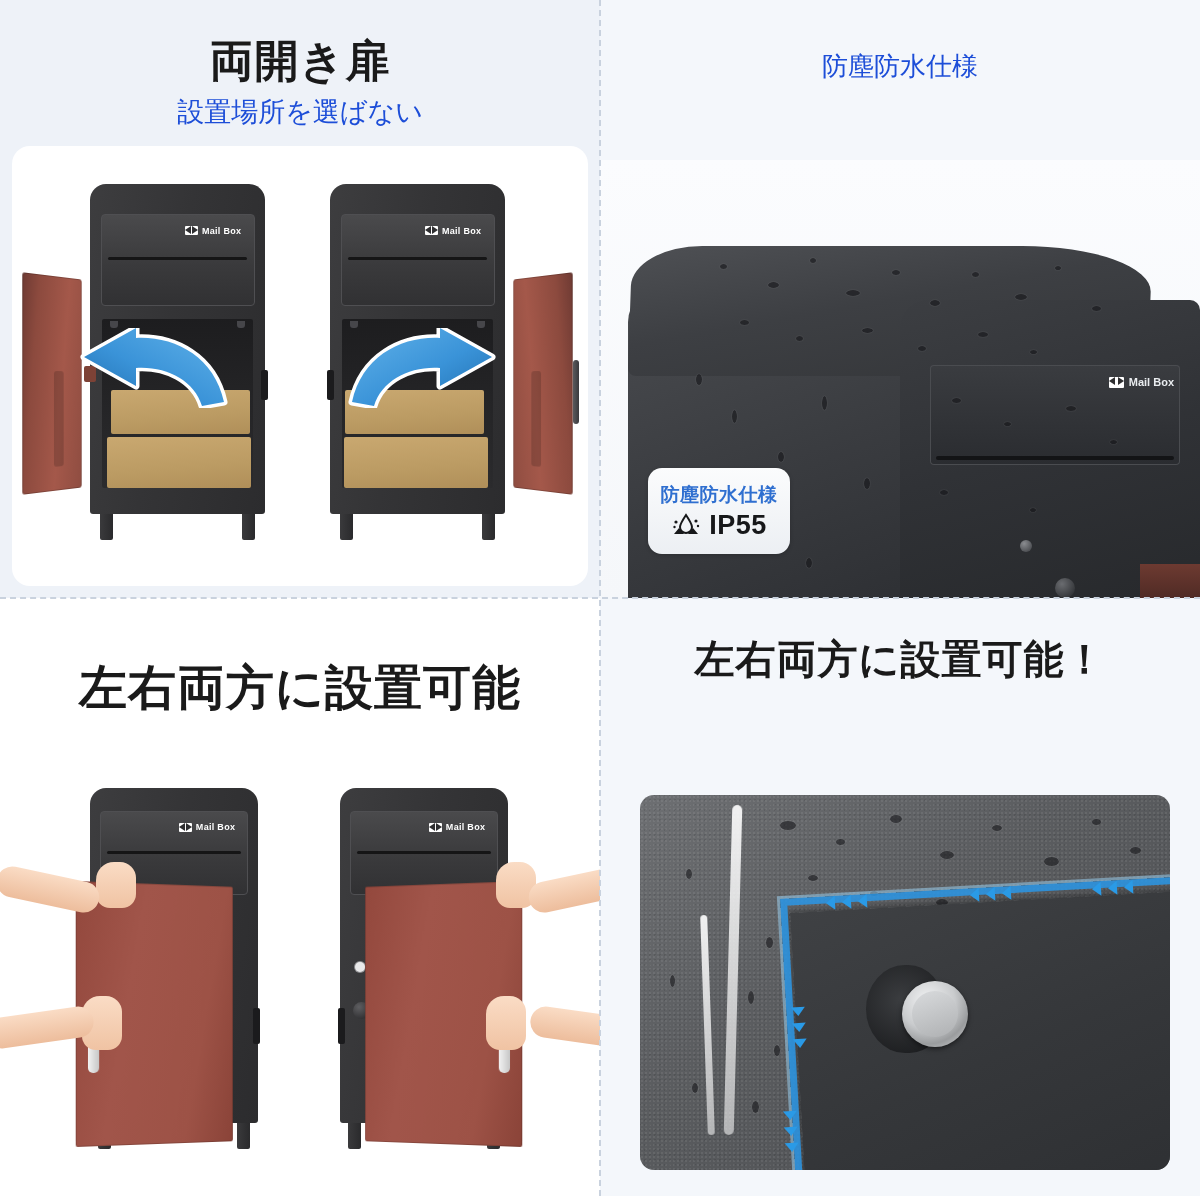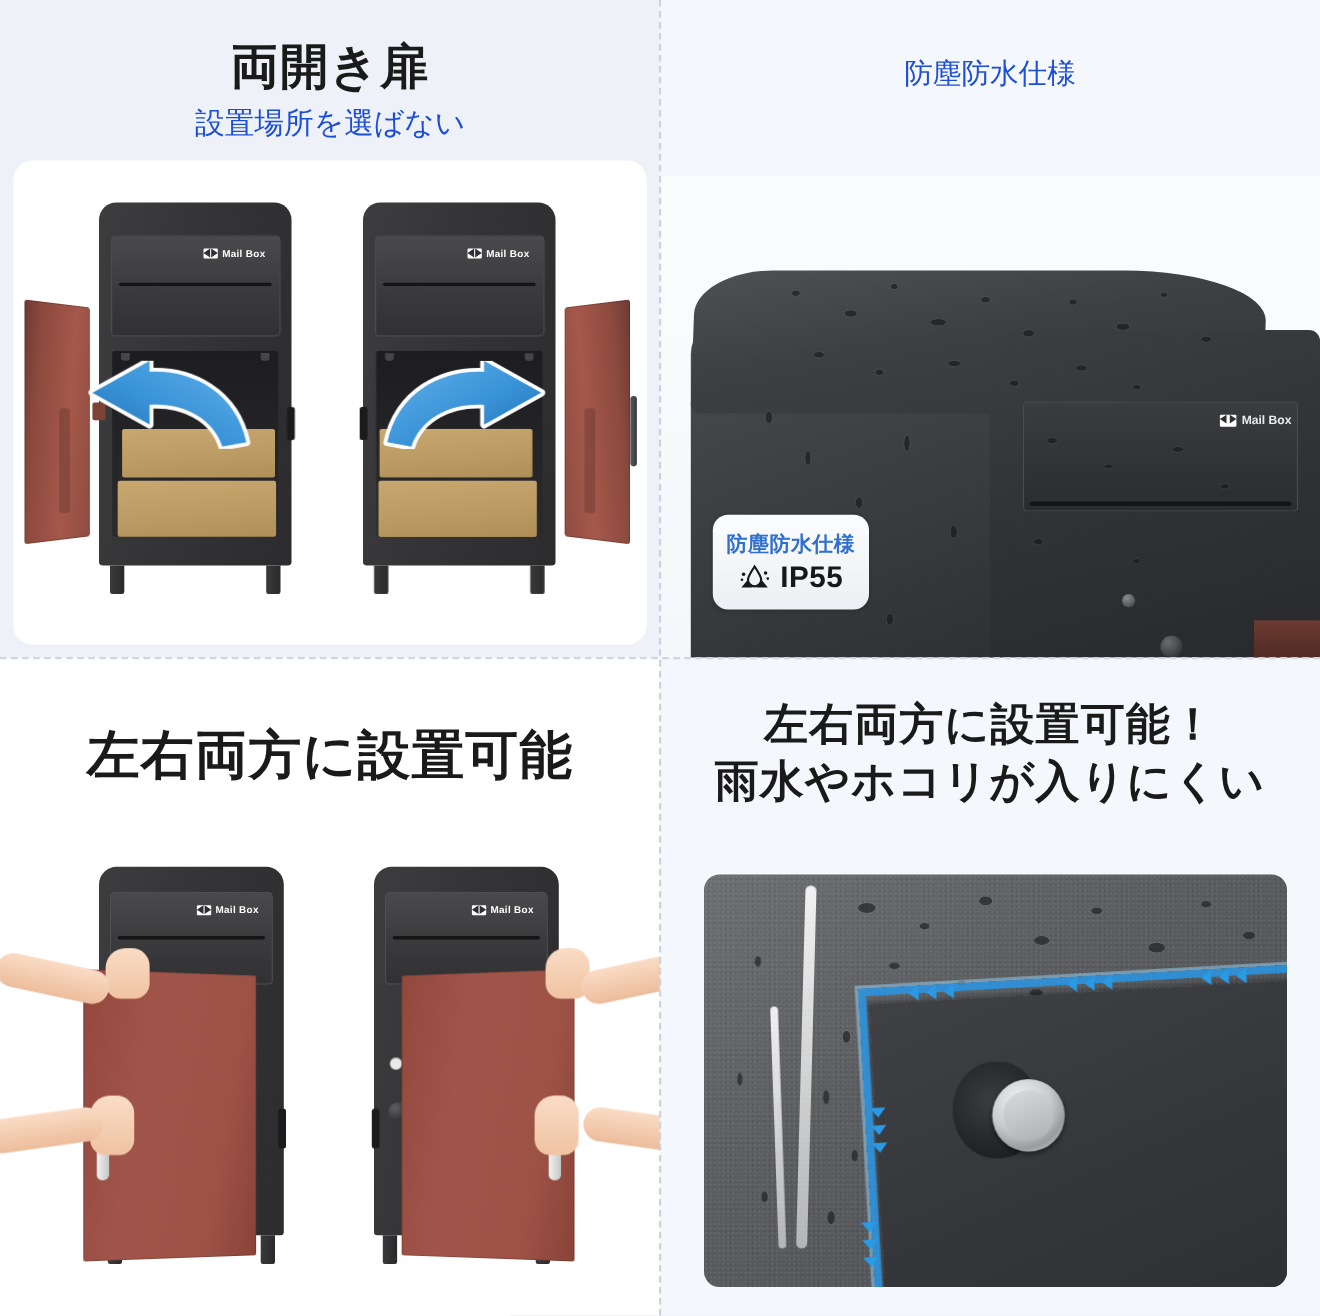--- a/index.html
+++ b/index.html
@@ -566,21 +566,20 @@
       <div class="hand-fist" style="right:-28px; top:74px;"></div>
       <div class="arm" style="right:-124px; top:86px; width:104px; transform: rotate(-12deg);"></div>
       <div class="hand-fist" style="right:-18px; top:208px; height:54px;"></div>
       <div class="arm" style="right:-130px; top:224px; width:108px; transform: rotate(8deg);"></div>
     </div>
   </div>
 
   <div class="quad" id="q-br">
     <div class="heading">
       <div class="h-title">左右両方に設置可能！</div>
-      <div class="h-title h-title2">雨水やホコリが入りにくい</div>
     </div>
 
     <div class="photo-br">
       <div class="br-grain"></div>
 
       <div class="br-streak" style="left:88px; top:10px; height:330px; transform: rotate(1.5deg);"></div>
       <div class="br-streak" style="left:64px; top:120px; height:220px; width:7px; transform: rotate(-2deg);"></div>
 
       <div class="droplets">
         <div class="drop" style="left:140px;top:26px;width:16px;height:9px;"></div>

